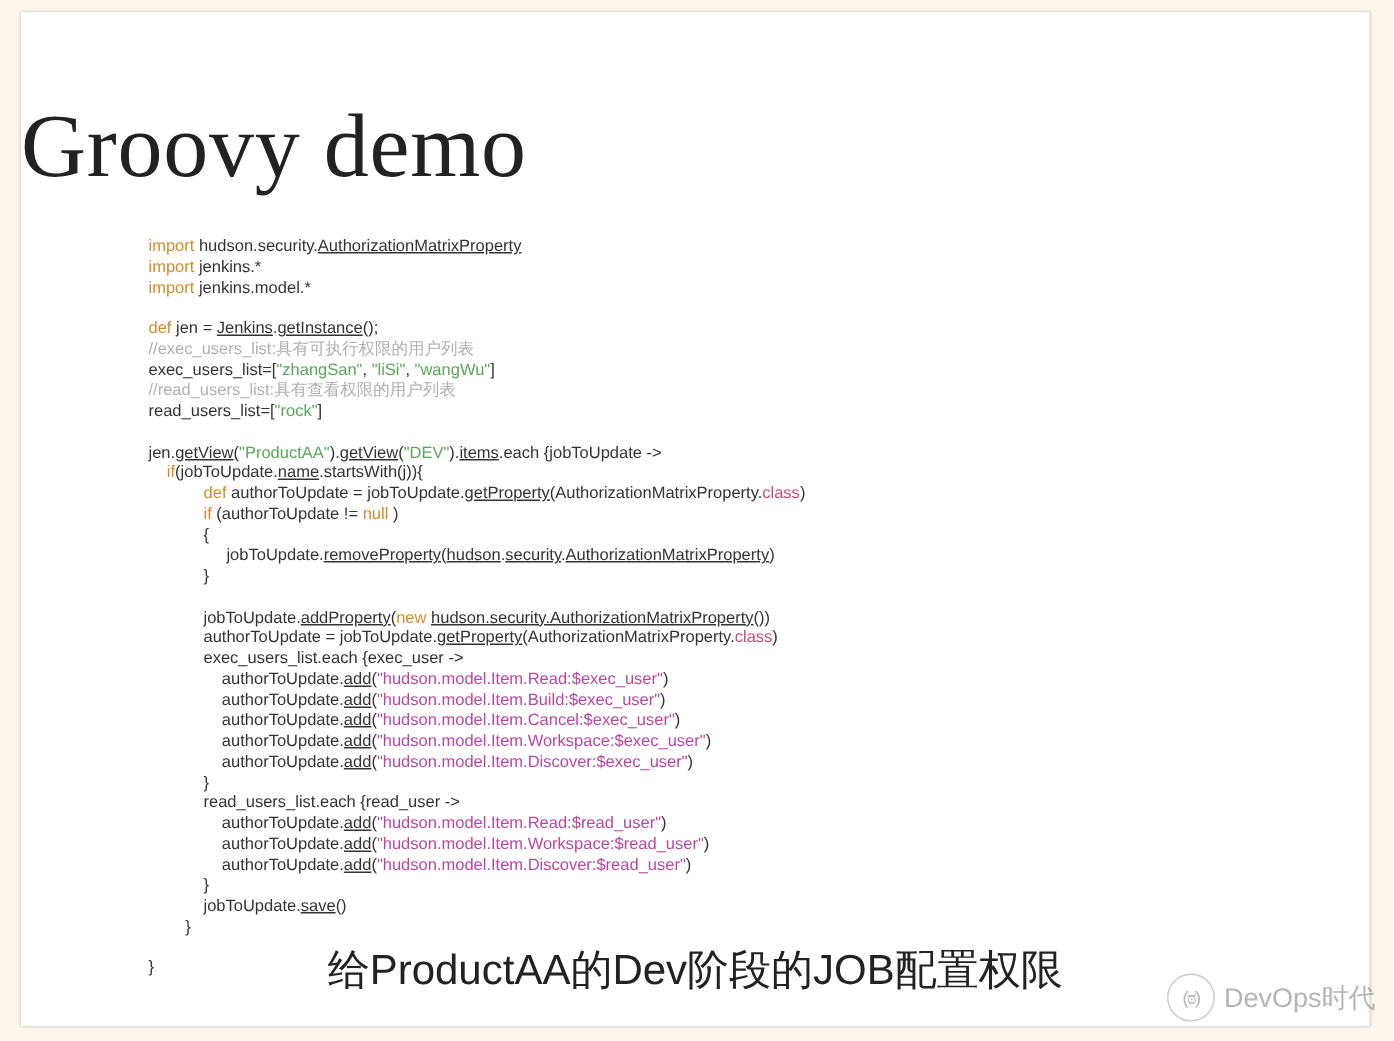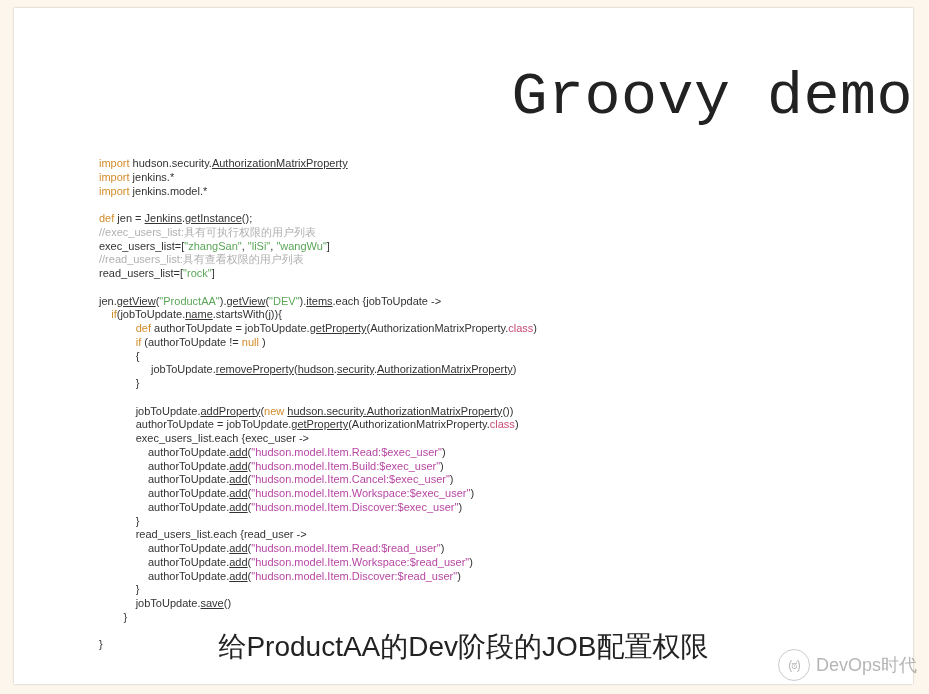--- a/index.html
+++ b/index.html
@@ -16,26 +16,26 @@
     left: 14px;
     top: 8px;
     width: 899px;
     height: 676px;
     background: #ffffff;
     box-shadow: 0 0 2px rgba(0,0,0,0.25);
   }
   .title {
     font-size: 60px;
     font-weight: 300;
-    text-align: right;
+    text-align: left;
     color: #222;
     letter-spacing: 0.5px;
     margin-top: 55px;
     margin-bottom: 26px;
-    font-family: Liberation Mono, monospace;
+    font-family: Liberation Serif, serif;
   }
   .code {
     font-family: Liberation Sans, sans-serif;
     font-size: 11px;
     line-height: 1.25;
     color: #333;
     white-space: pre;
     margin-left: 85px;
   }
   .kw  { color: #d28c2a; }     

